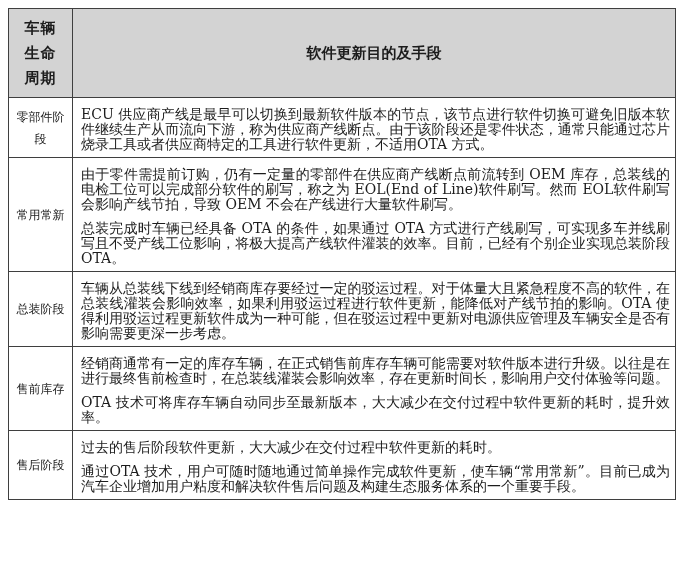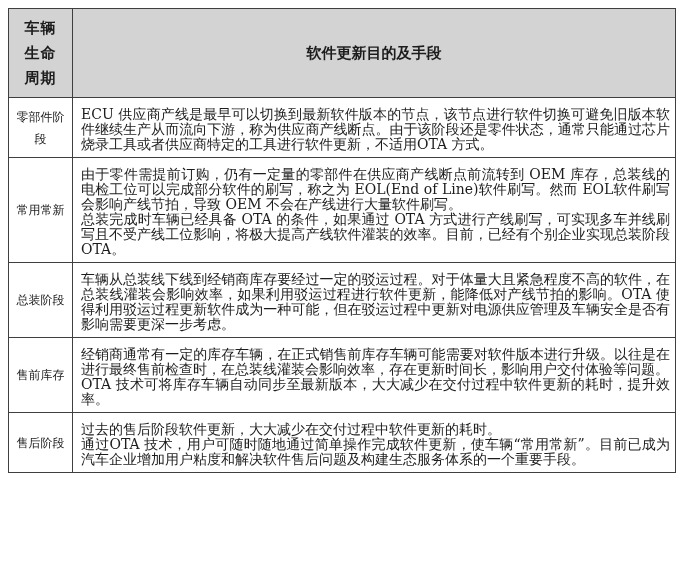--- a/index.html
+++ b/index.html
@@ -50,21 +50,21 @@
   }
   td.content {
     vertical-align: middle;
     font-size: 14px;
     line-height: 15px;
     text-align: justify;
     padding: 9px 5px 5px 8px;
     word-break: break-all;
   }
   td.content p { margin: 0; }
-  td.content p + p { }
+  td.content p + p { margin-top: 9px; }
 </style>
 </head>
 <body>
 
 <div class="page">
   <table class="lifecycle">
     <colgroup>
       <col class="c-stage">
       <col>
     </colgroup>

